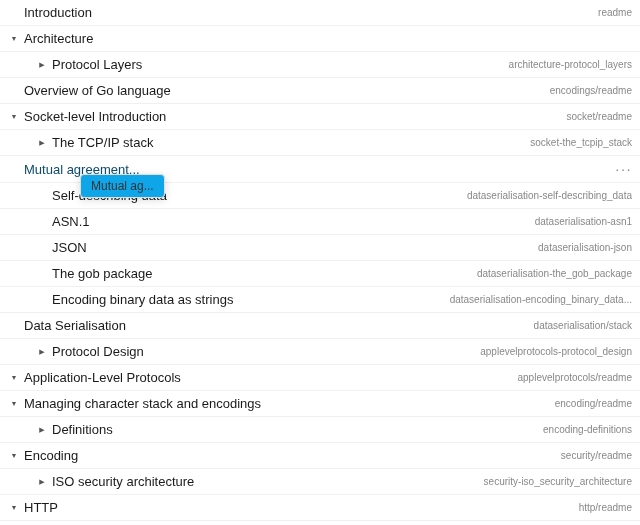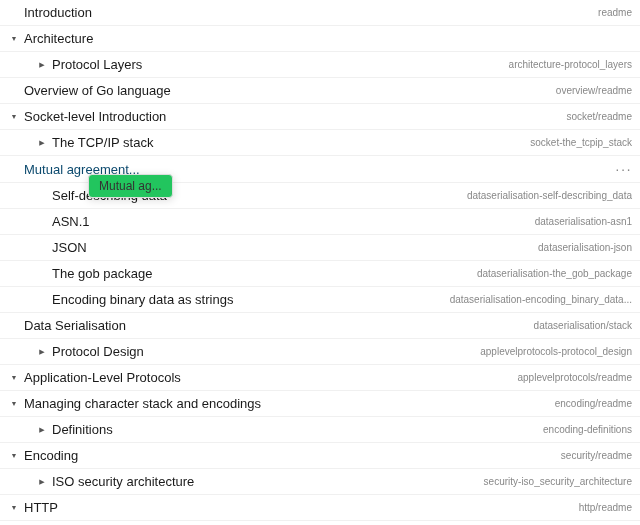--- a/index.html
+++ b/index.html
@@ -81,30 +81,29 @@
     }
 
     .item-label.blue {
       color: #0c4a6e;
     }
 
     .tooltip-popup {
       position: absolute;
       left: 80px;
       top: 18px;
-      background: #22c55e;
+      background: #0ea5e9;
       border: 1px solid #ddd;
       border-radius: 4px;
       padding: 4px 10px;
       font-size: 12px;
       color: #333;
       box-shadow: 0 2px 8px rgba(0,0,0,0.15);
       white-space: nowrap;
       z-index: 10;
-      margin-left: 8px;
     }
 
     .ellipsis-right {
       color: #888;
       font-size: 14px;
       letter-spacing: 1px;
     }
   </style>
 </head>
 <body>
@@ -129,21 +128,21 @@
         <span class="chevron chevron-right"></span>
         <span class="item-label">Protocol Layers</span>
       </div>
       <span class="nav-item-right">architecture-protocol_layers</span>
     </div>
     <div class="nav-item">
       <div class="nav-item-left">
         <span style="width: 12px; display: inline-block;"></span>
         <span class="item-label">Overview of Go language</span>
       </div>
-      <span class="nav-item-right">overview/readme</span>
+      <span class="nav-item-right">encodings/readme</span>
     </div>
     <div class="nav-item">
       <div class="nav-item-left">
         <span class="chevron chevron-down"></span>
         <span class="item-label">Socket-level Introduction</span>
       </div>
       <span class="nav-item-right">socket/readme</span>
     </div>
     <div class="nav-item indent-1">
       <div class="nav-item-left">

